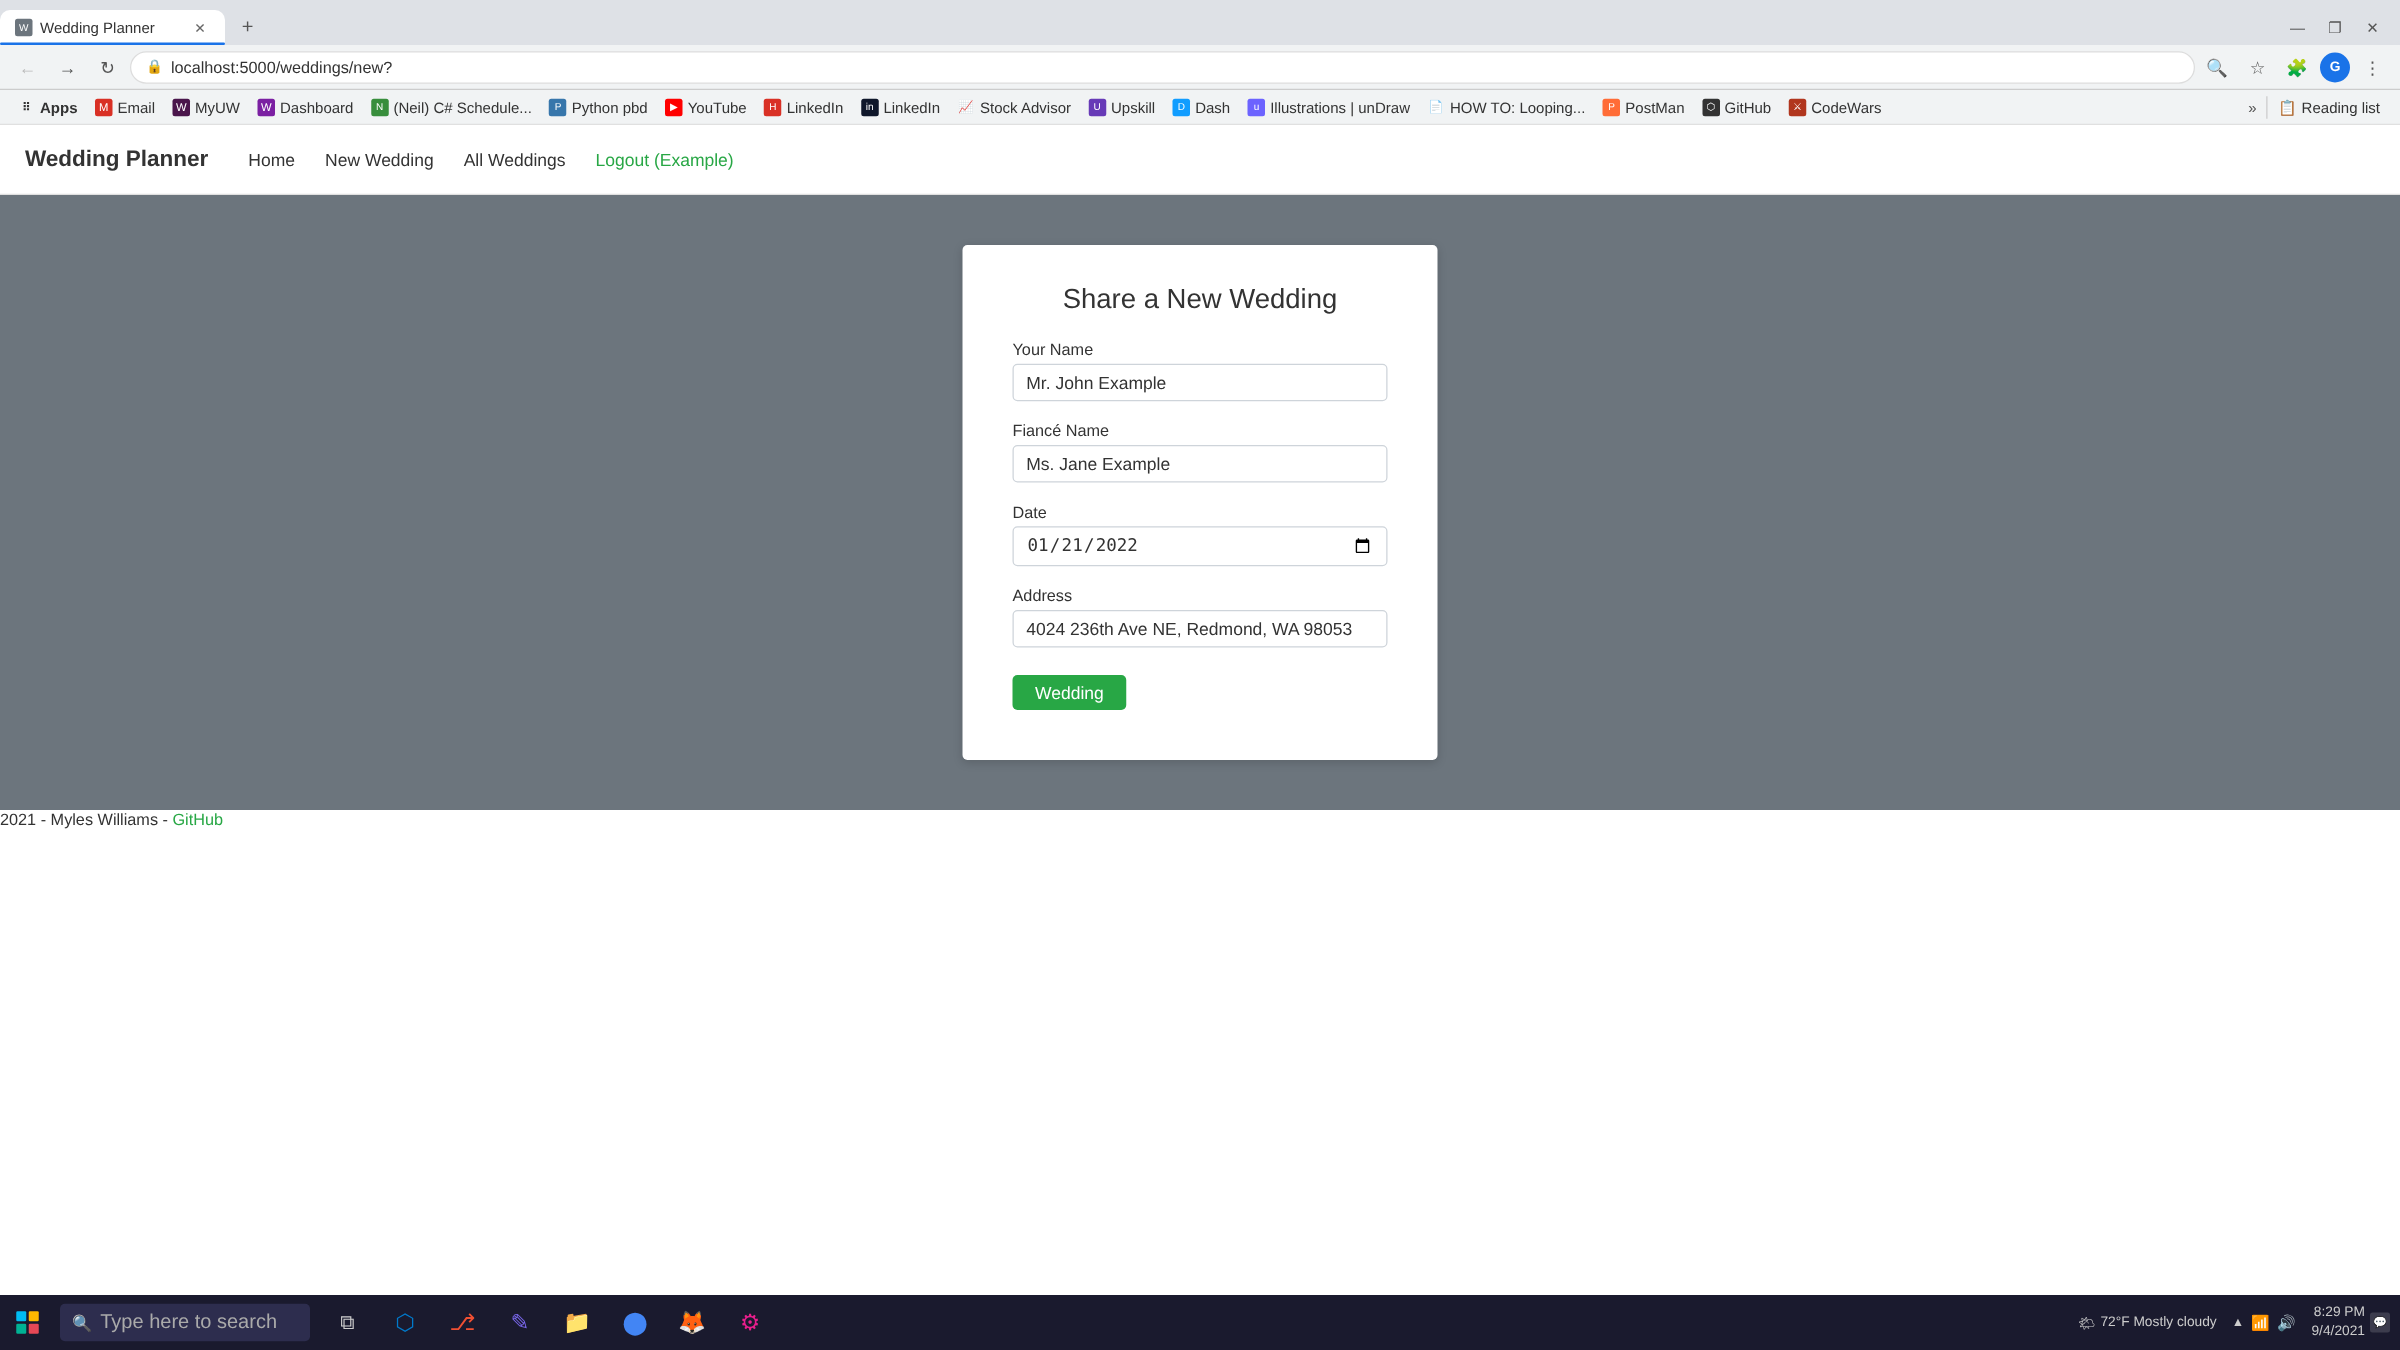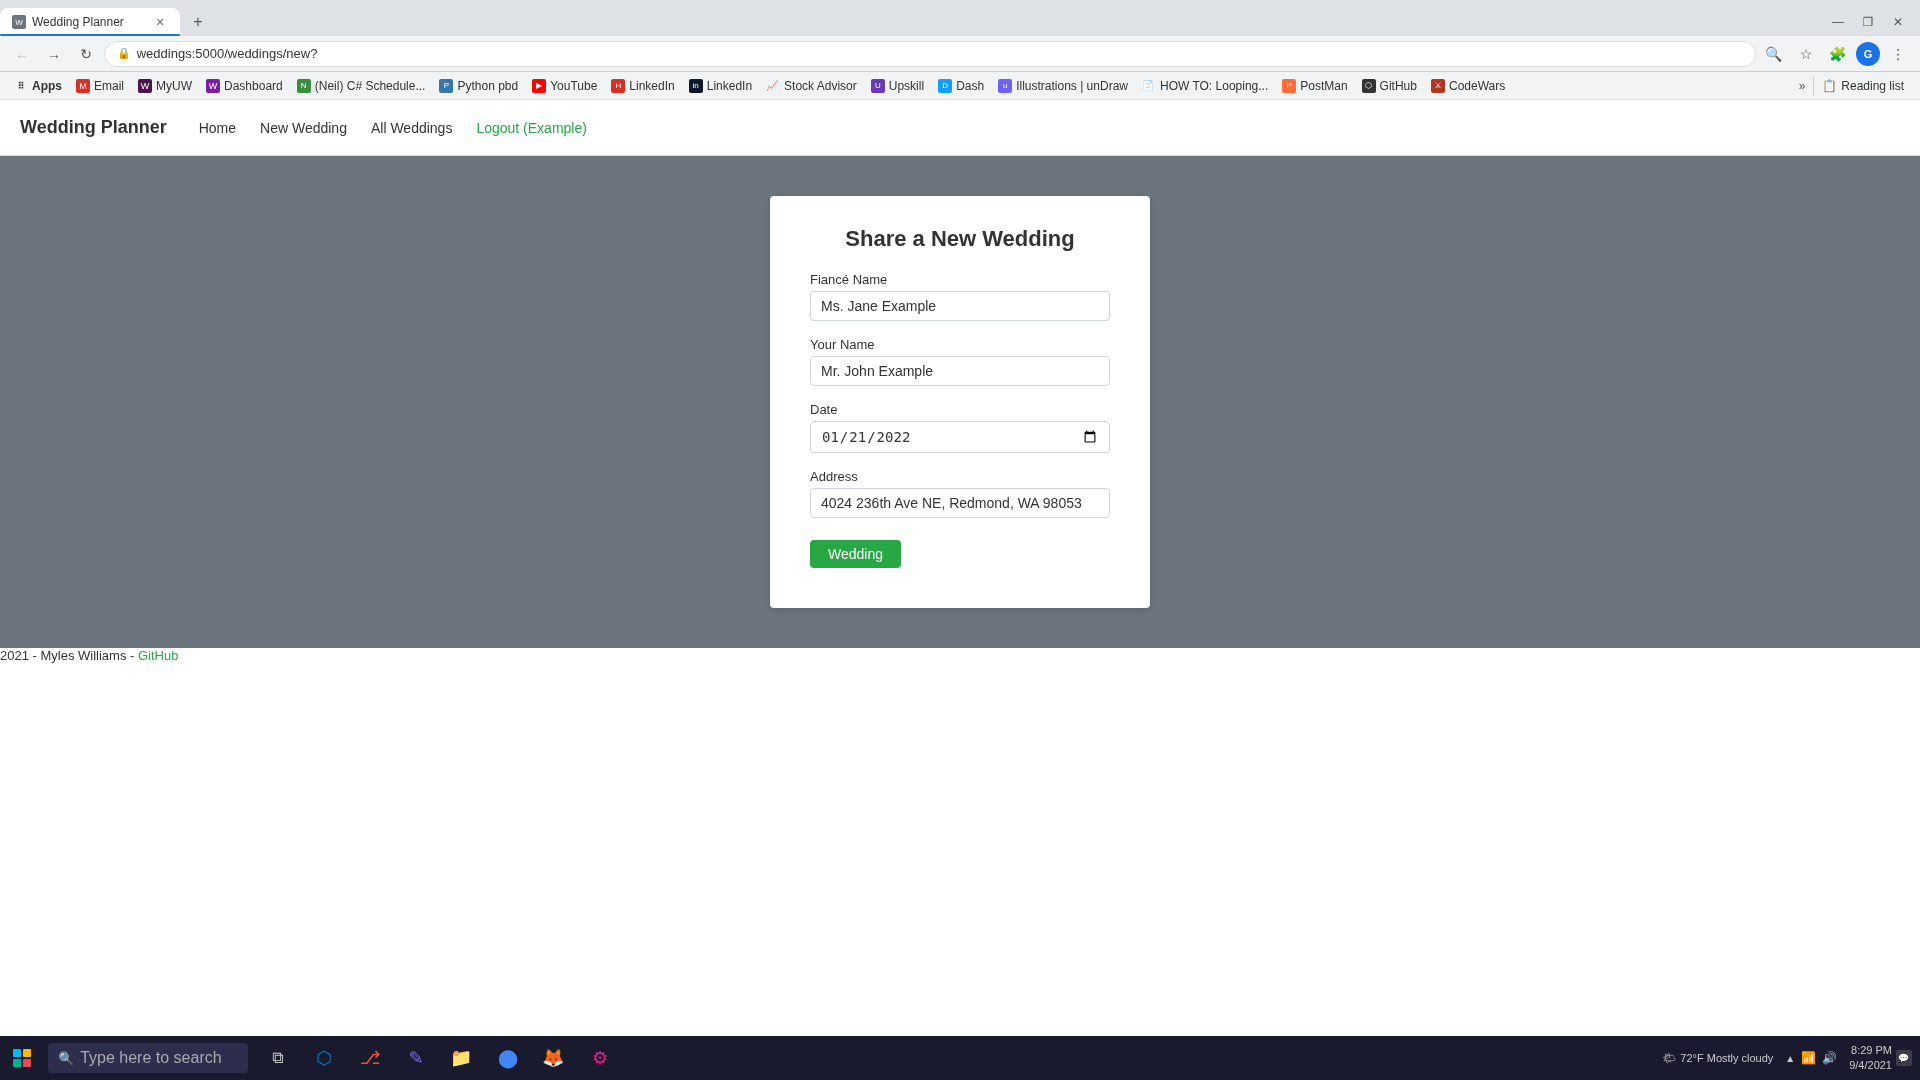--- a/index.html
+++ b/index.html
@@ -198,21 +198,21 @@
     
     .form-card {
       background: #fff;
       border-radius: 4px;
       padding: 30px 40px 40px 40px;
       width: 380px;
       box-shadow: 0 2px 8px rgba(0,0,0,0.15);
     }
     .form-title {
       font-size: 22px;
-      font-weight: bold;
+      font-weight: normal;
       color: #333;
       text-align: center;
       margin-bottom: 20px;
     }
     .form-group {
       margin-bottom: 16px;
     }
     .form-label {
       display: block;
       font-size: 13px;
@@ -368,21 +368,21 @@
       <div class="nav-icon-btn" style="font-size:12px;">✕</div>
     </div>
   </div>
 
   <div class="nav-bar">
     <button class="nav-btn disabled">←</button>
     <button class="nav-btn">→</button>
     <button class="nav-btn">↻</button>
     <div class="address-bar">
       <span class="lock-icon">🔒</span>
-      <span class="address-text">weddings:5000/weddings/new?</span>
+      <span class="address-text">localhost:5000/weddings/new?</span>
     </div>
     <div class="nav-right">
       <button class="nav-icon-btn">🔍</button>
       <button class="nav-icon-btn">☆</button>
       <button class="nav-icon-btn">🧩</button>
       <div class="profile-icon">G</div>
       <button class="nav-icon-btn">⋮</button>
     </div>
   </div>
 
@@ -471,27 +471,27 @@
     <a class="app-nav-link">New Wedding</a>
     <a class="app-nav-link">All Weddings</a>
     <a class="app-nav-link logout">Logout (Example)</a>
   </nav>
 
   <div class="page-bg">
     <div class="form-card">
       <h2 class="form-title">Share a New Wedding</h2>
 
       <div class="form-group">
+        <label class="form-label">Your Name</label>
+        <input class="form-input" type="text" value="Mr. John Example" placeholder="Mr. John Example" style="">
+      </div>
+
+      <div class="form-group">
         <label class="form-label">Fiancé Name</label>
         <input class="form-input" type="text" value="Ms. Jane Example" placeholder="Ms. Jane Example" style="">
-      </div>
-
-      <div class="form-group">
-        <label class="form-label">Your Name</label>
-        <input class="form-input" type="text" value="Mr. John Example" placeholder="Mr. John Example" style="">
       </div>
 
       <div class="form-group">
         <label class="form-label">Date</label>
         <input class="form-input" type="date" value="2022-01-21" style="">
       </div>
 
       <div class="form-group">
         <label class="form-label">Address</label>
         <input class="form-input" type="text" value="4024 236th Ave NE, Redmond, WA 98053" placeholder="4024 236th Ave NE, Redmond, WA 98053" style="">

